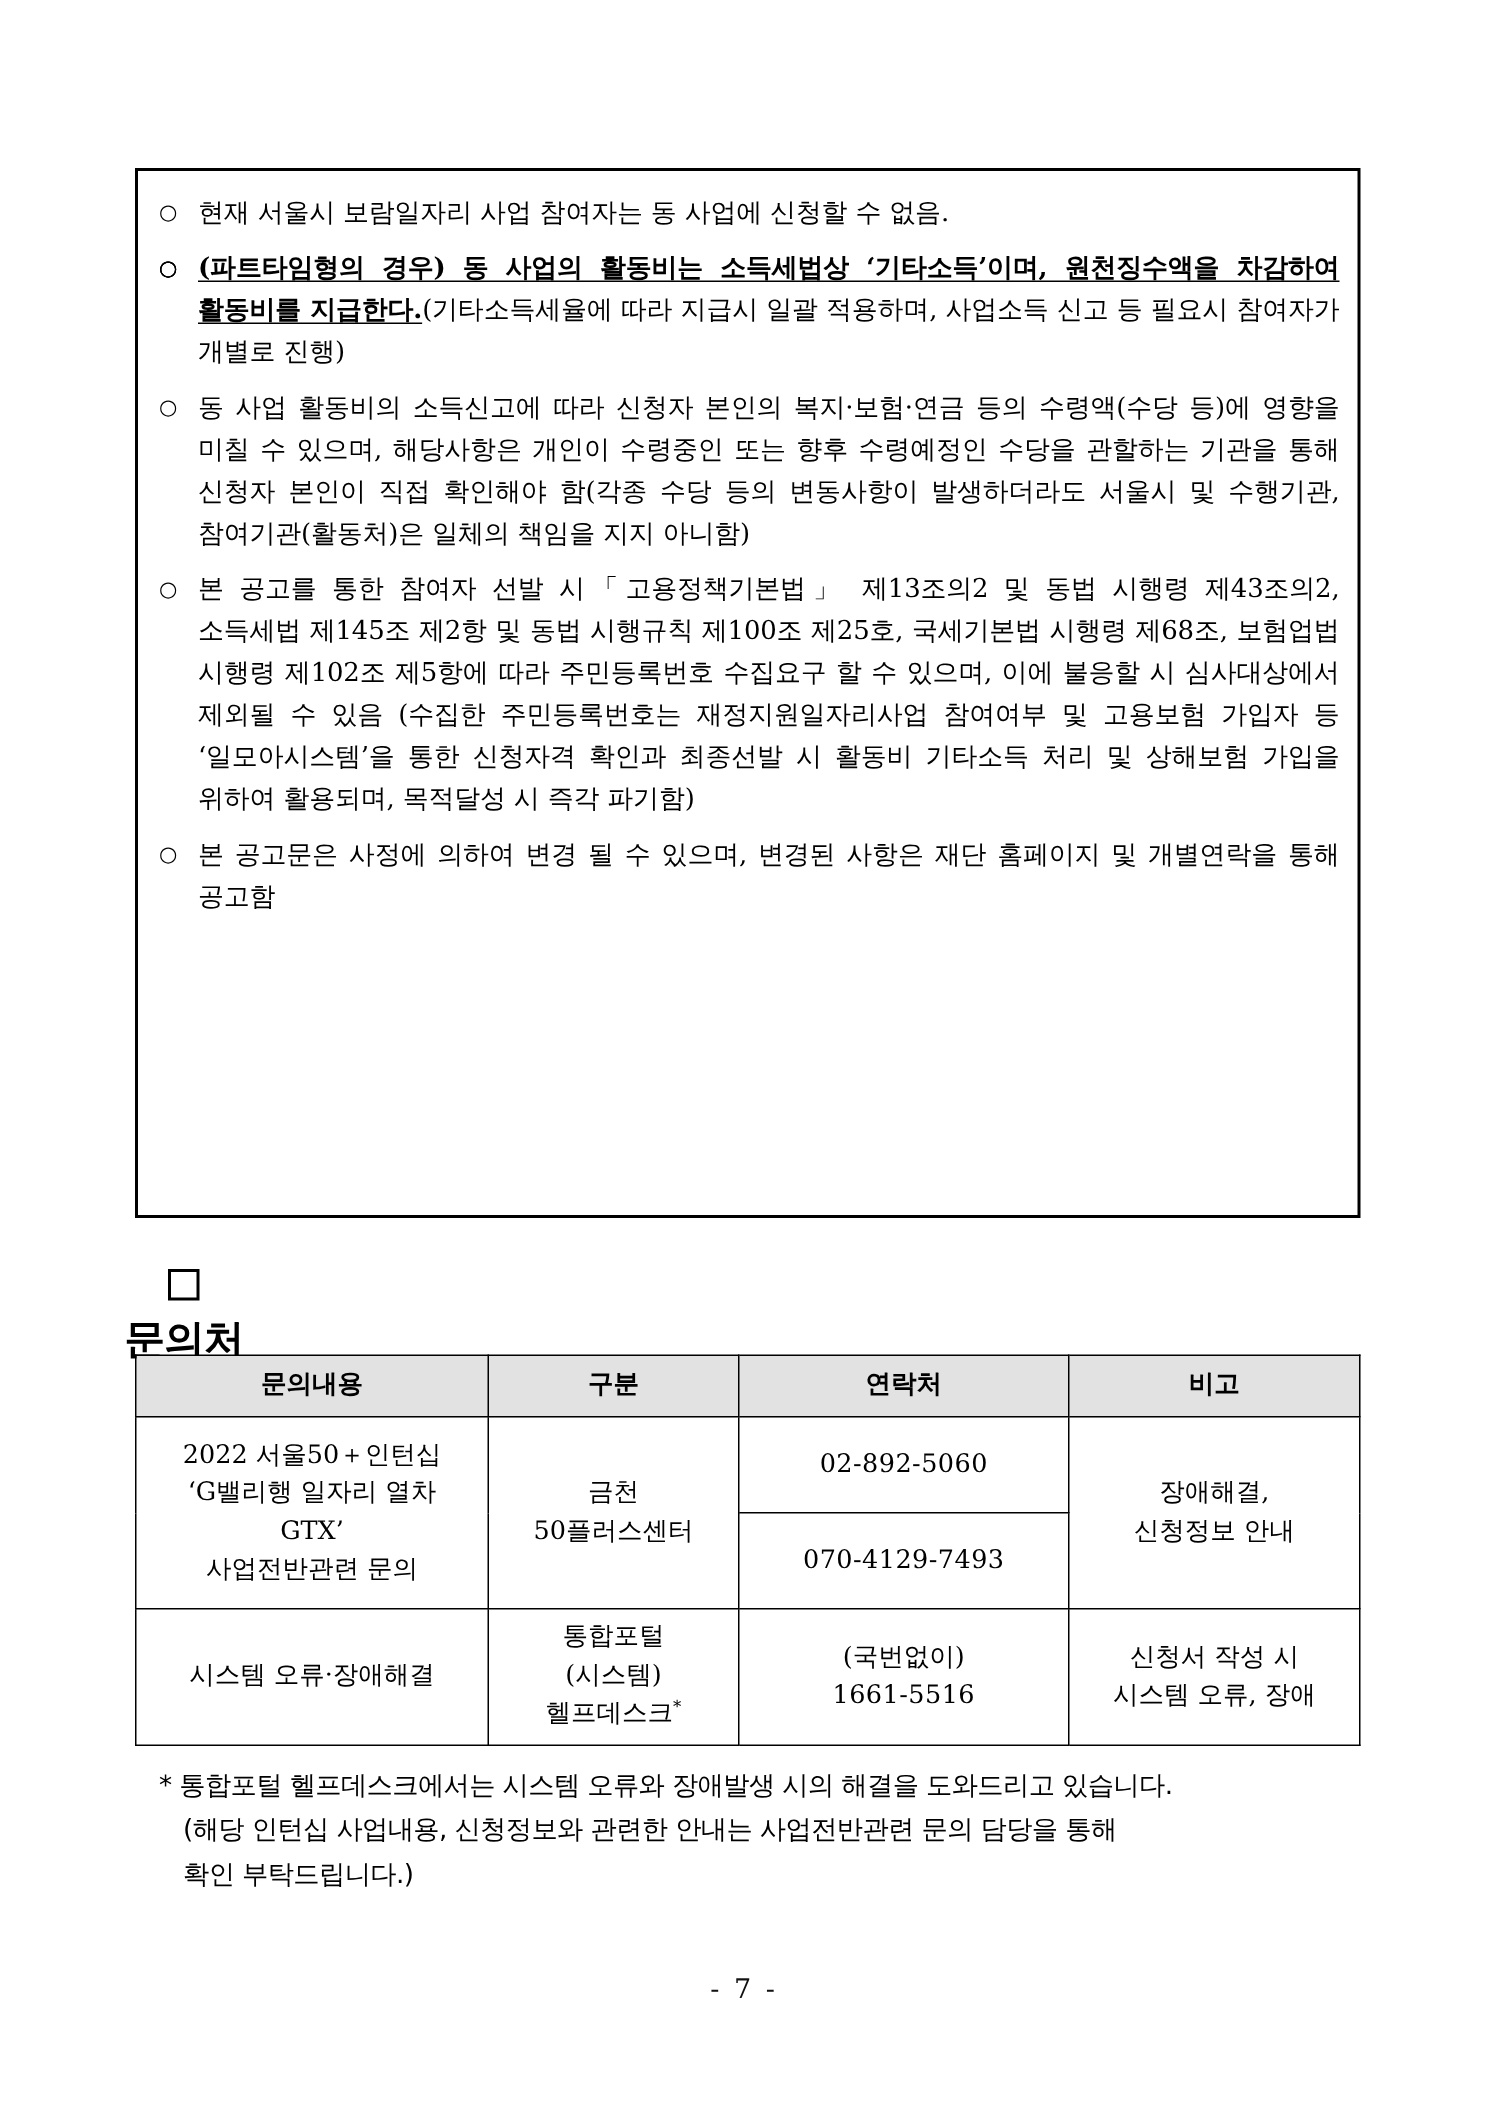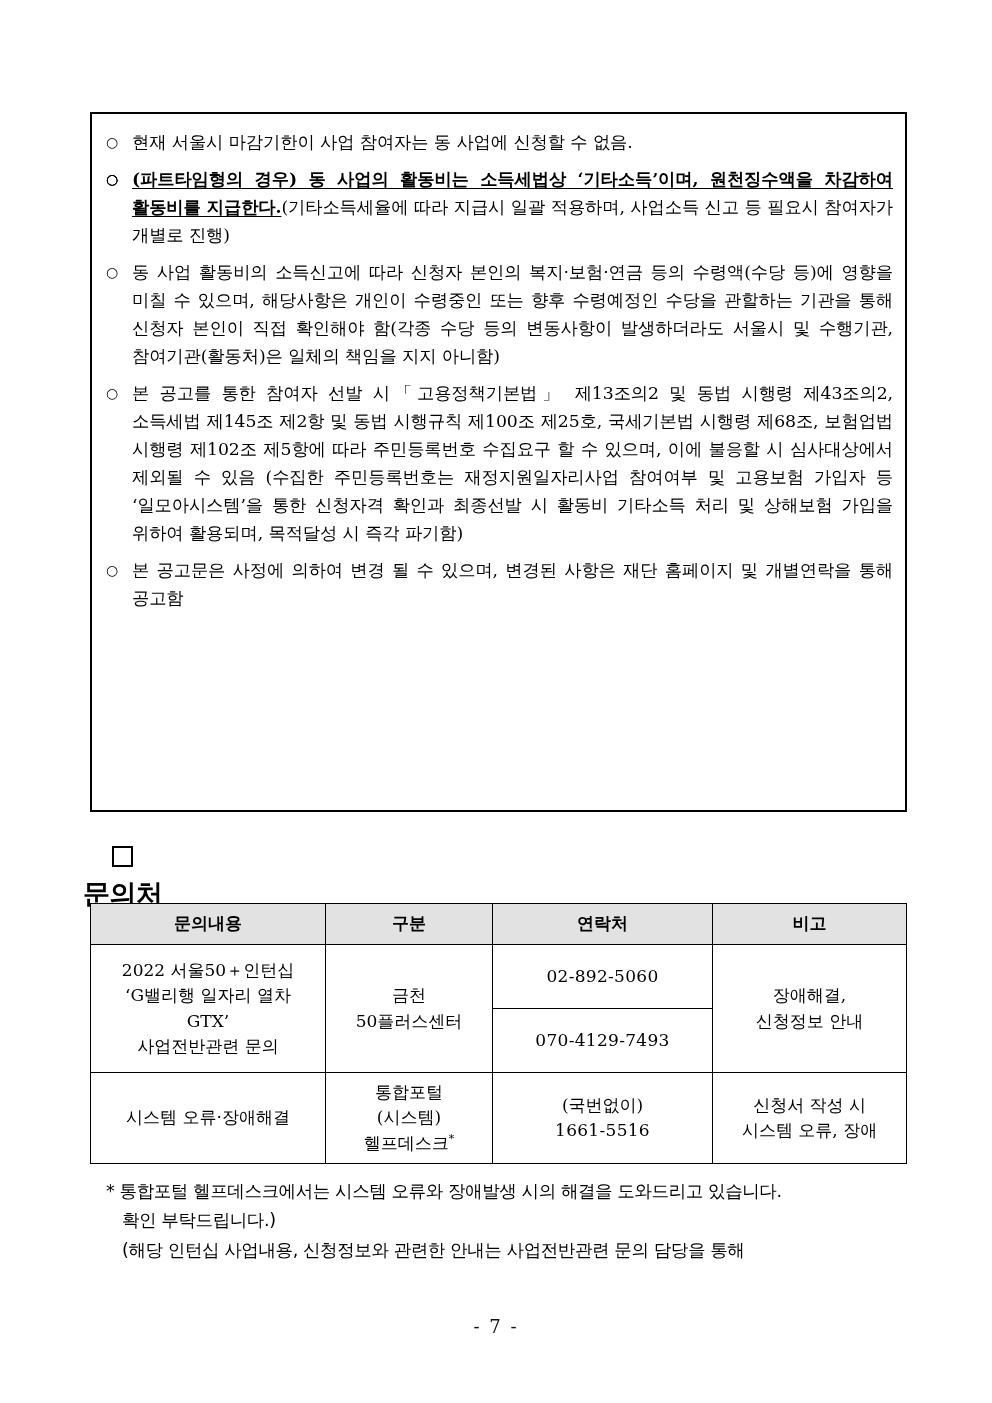--- a/index.html
+++ b/index.html
@@ -157,21 +157,21 @@
   }
 </style>
 </head>
 <body>
 
 <div class="notice-box">
   <ul class="note-list">
 
     <li class="note-item">
       <span class="note-bullet">○</span>
-      <span class="note-text">현재 서울시 마감기한이 사업 참여자는 동 사업에 신청할 수 없음.</span>
+      <span class="note-text">현재 서울시 보람일자리 사업 참여자는 동 사업에 신청할 수 없음.</span>
     </li>
 
     <li class="note-item">
       <span class="note-bullet">○</span>
     </li>
 
     <li class="note-item">
       <span class="note-bullet">○</span>
     </li>
 
@@ -249,17 +249,17 @@
         <div>신청서 작성 시</div>
         <div>시스템 오류, 장애</div>
       </td>
     </tr>
 
   </tbody>
 </table>
 
 <div class="footnote">
   <span class="footnote-line"><span>*</span> <span>통합포털 헬프데스크에서는 시스템 오류와 장애발생 시의 해결을 도와드리고 있습니다.</span></span>
+  <span class="footnote-line indent">(해당 인턴십 사업내용, 신청정보와 관련한 안내는 사업전반관련 문의 담당을 통해</span>
   <span class="footnote-line indent">확인 부탁드립니다.)</span>
-  <span class="footnote-line indent">(해당 인턴십 사업내용, 신청정보와 관련한 안내는 사업전반관련 문의 담당을 통해</span>
 </div>
 
 <div class="page-number">- 7 -</div>
 
 </body></html>

